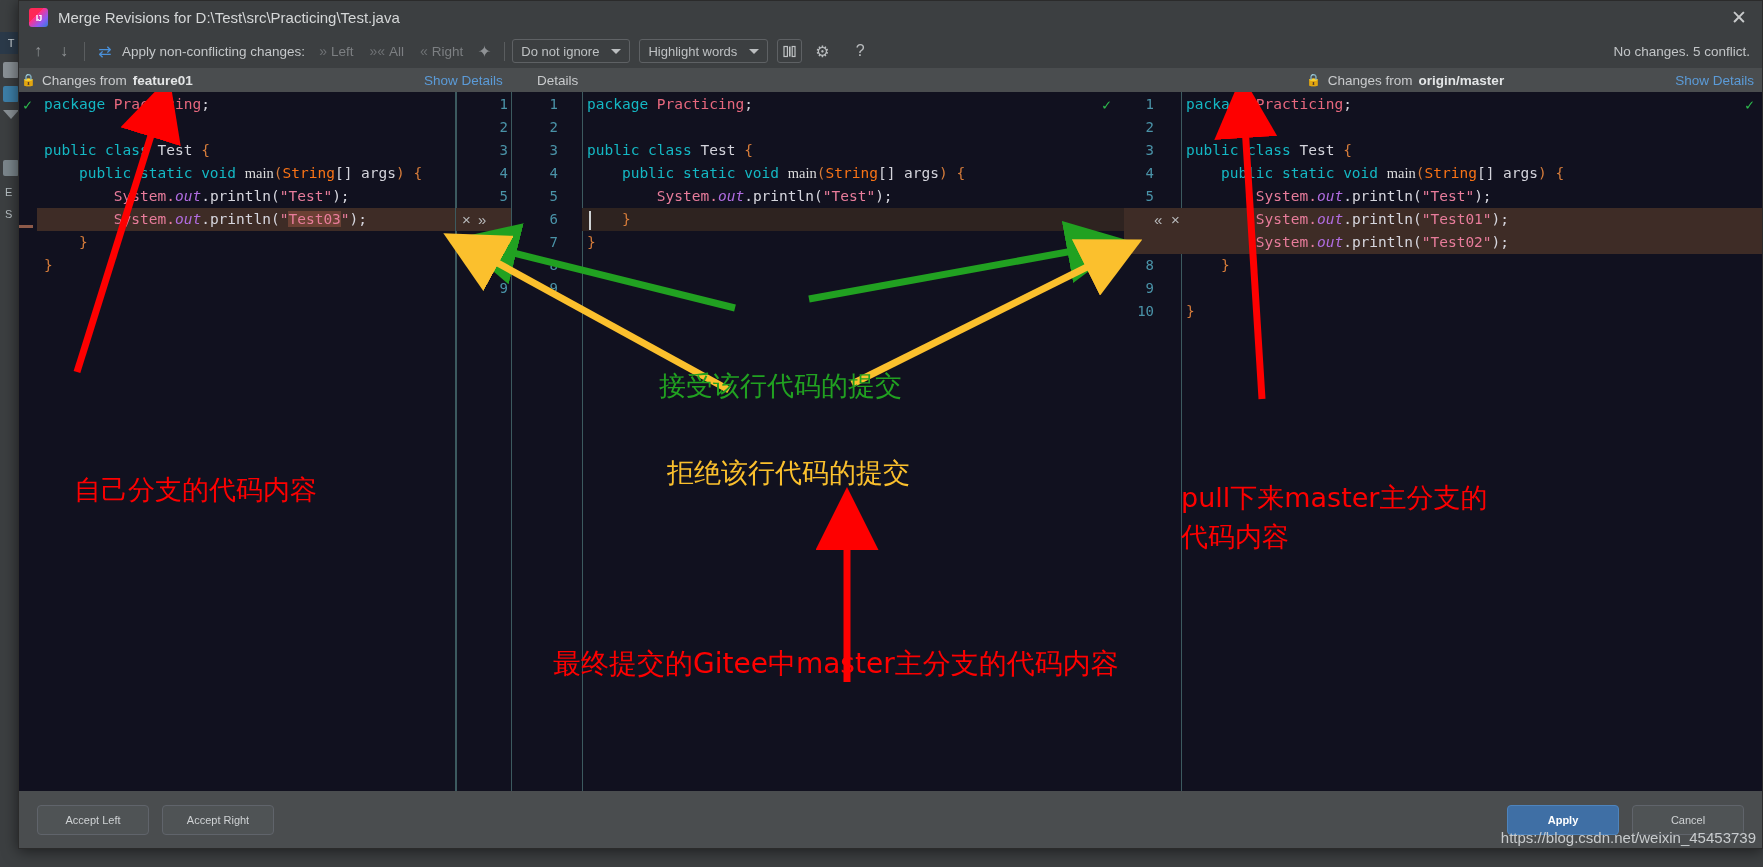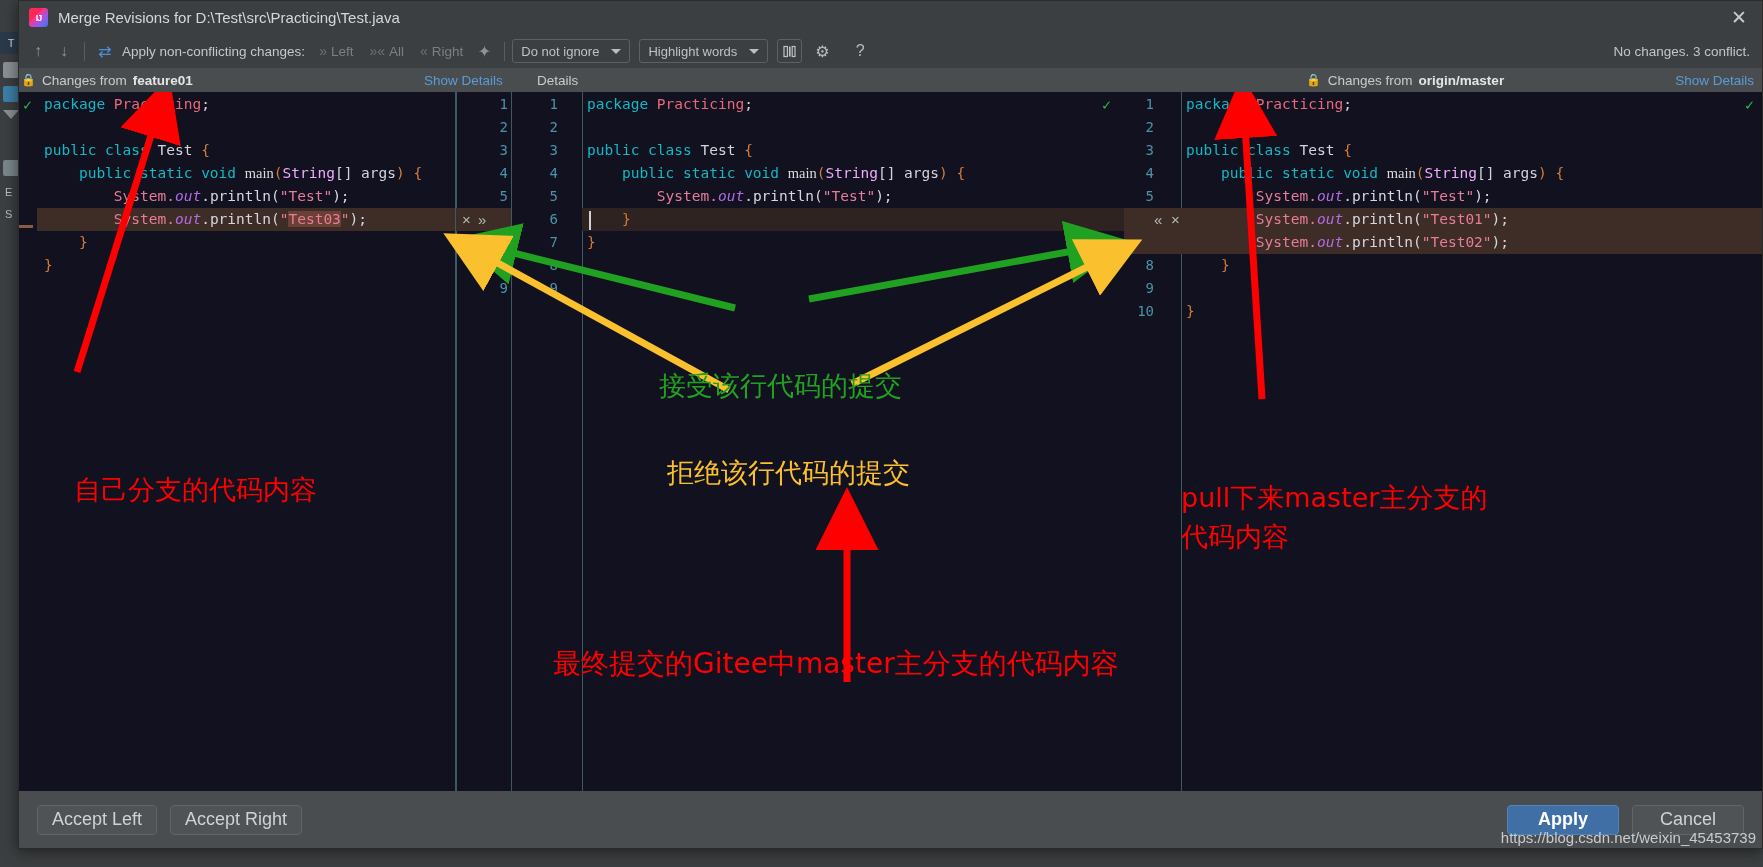--- a/index.html
+++ b/index.html
@@ -169,21 +169,21 @@
   }
 
   
   .kw   { color:#14b8c4; }
   .pk   { color:#e8687e; }
   .punc { color:#d47b3a; }
   .plain{ color:#d4d4dc; }
   .str  { color:#e87c9b; }
   .fld  { color:#b06ce0; font-style:italic; }
   .mth  { color:#dcdcdc;font-family:Liberation Serif, serif; }
-  .typ  { color:#f0abfc; }
+  .typ  { color:#f97316; }
   .strq { color:#d6d6de; }
   .hl-word     { background:#6b4034; }
 
   .gut-act {
     position:absolute; color:#b8babc; font-size:15px;
     font-family:"Liberation Sans", sans-serif; line-height:23px;
   }
   .conflict-band {
     position:absolute; height:23px; background:#3e2c26;
   }
@@ -209,21 +209,21 @@
   .footer {
     height:57px; flex:0 0 57px;
     background:#4a4d4f;
     display:flex; align-items:center;
     padding:0 18px; position:relative;
   }
   .btn {
     height:30px; min-width:112px;
     border:1px solid #60646b; border-radius:4px;
     background:#4f5355; color:#cfd2d4;
-    font-size:18px; font-family:"Liberation Sans", sans-serif;
+    font-size:11px; font-family:"Liberation Sans", sans-serif;
     display:flex; align-items:center; justify-content:center;
     margin-right:13px; padding:0 14px;
   }
   .btn-primary {
     background:#3f6fa5; border-color:#4e84bd; color:#ffffff;
     font-weight:bold;
     margin-left:46px;
   }
   .footer-right { margin-left:auto; display:flex; align-items:center; }
   .watermark {
@@ -290,21 +290,21 @@
       </div>
       <div class="tb-square-btn">
         <svg width="13" height="13" viewBox="0 0 13 13">
           <rect x="1" y="1.5" width="3.4" height="10" fill="none" stroke="#bfc2c4" stroke-width="1.2"></rect>
           <rect x="6" y="1.5" width="1.6" height="10" fill="#bfc2c4"></rect>
           <rect x="9.2" y="1.5" width="2.8" height="10" fill="none" stroke="#bfc2c4" stroke-width="1.2"></rect>
         </svg>
       </div>
       <div class="tb-icon-btn" style="color:#b9bcbe;">⚙</div>
       <div class="tb-icon-btn" style="color:#b9bcbe;margin-left:12px;">?</div>
-      <div class="tb-right-status">No changes. 3 conflict.</div>
+      <div class="tb-right-status">No changes. 5 conflict.</div>
     </div>
 
     <div class="panes-header">
       <div class="ph-left">
         <span class="lock-ico">🔒</span>
         <span>Changes from</span>
         <span class="bold">feature01</span>
       </div>
       <div class="ph-mid-details">Show Details</div>
       <div class="ph-result">Details</div>

